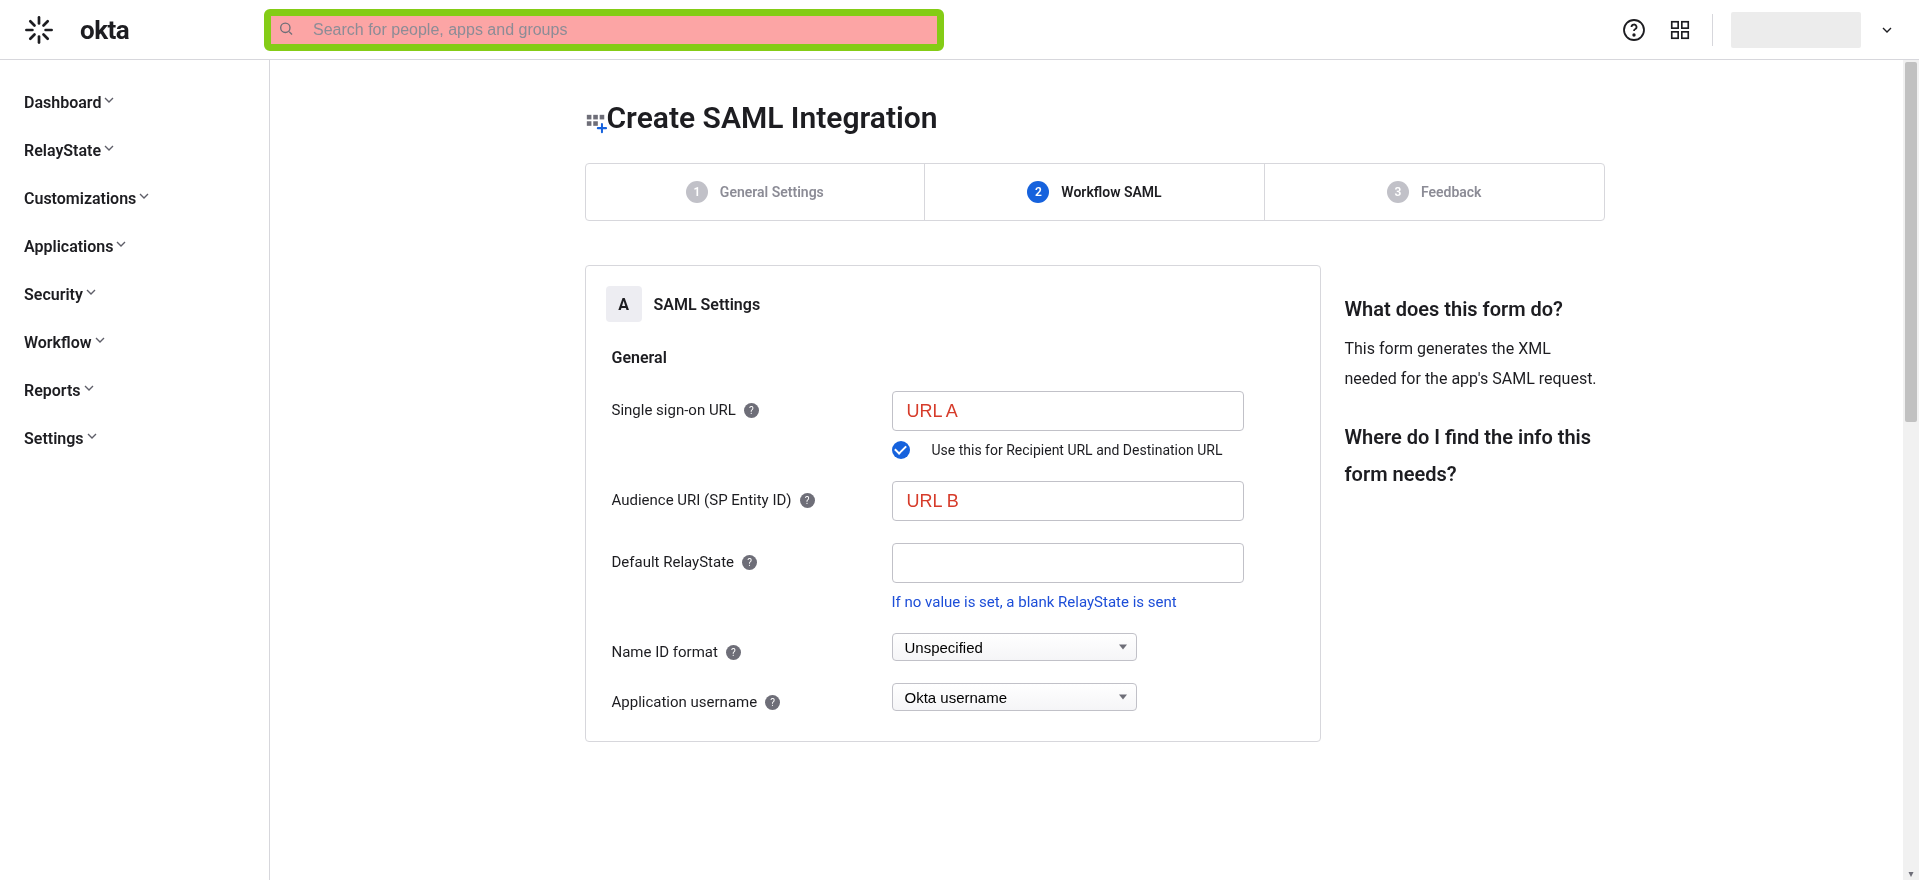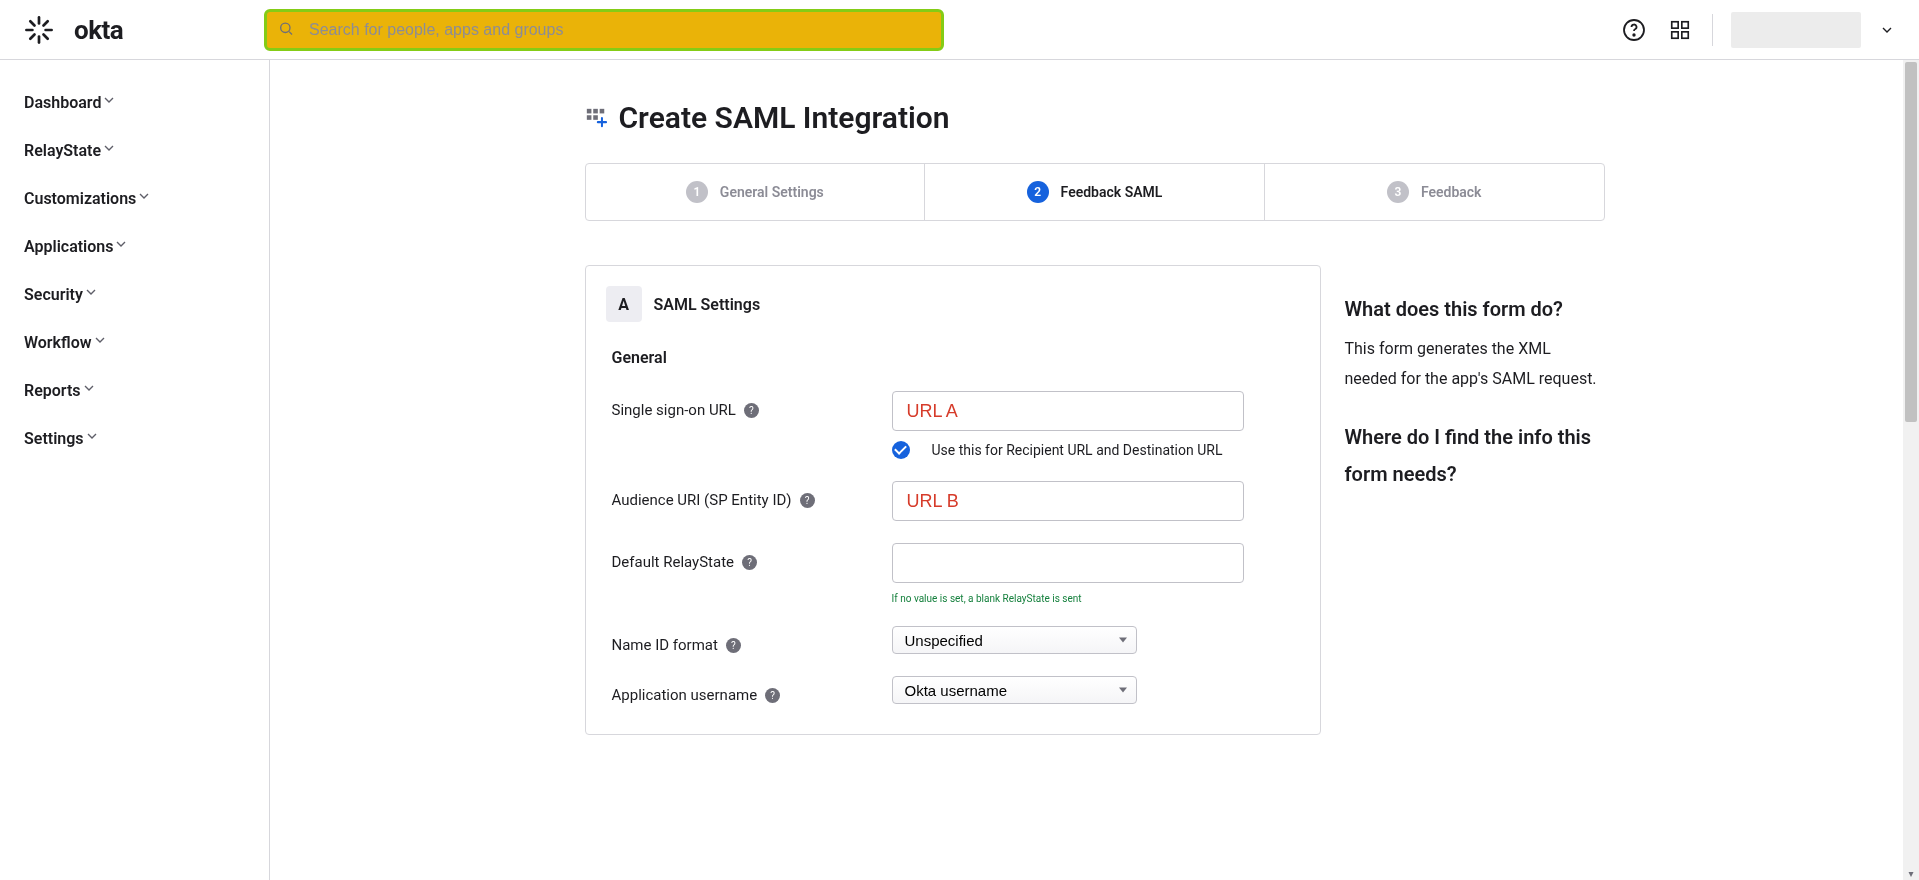--- a/index.html
+++ b/index.html
@@ -12,21 +12,21 @@
   .topbar {
     display: flex;
     align-items: center;
     height: 60px;
     padding: 0 24px;
     border-bottom: 1px solid #d7d7dc;
   }
   .logo {
     display: flex;
     align-items: center;
-    gap: 20px;
+    gap: 26px;
     min-width: 240px;
   }
   .logo-sun {
     width: 30px; height: 30px;
   }
   .logo-text {
     font-weight: 700;
     font-size: 26px;
     letter-spacing: -0.5px;
   }
@@ -36,26 +36,26 @@
     justify-content: flex-start;
   }
   .searchbox {
     position: relative;
     width: 680px;
     max-width: 100%;
   }
   .searchbox input {
     width: 100%;
     height: 42px;
-    border: 3px solid #84cc16;
+    border: 7px solid #84cc16;
     border-radius: 6px;
     padding: 0 26px 0 42px;
     font-size: 16px;
     color: #1d1d21;
-    background: #eab308;
+    background: #fca5a5;
   }
   .searchbox input::placeholder { color: #8c8c96; }
   .searchbox .s-icon {
     position: absolute;
     left: 14px; top: 50%; transform: translateY(-50%);
     color: #6e6e78;
   }
   .topbar-right {
     display: flex;
     align-items: center;
@@ -105,22 +105,22 @@
     position: relative;
     padding: 40px 0 60px 0;
   }
   .page-inner {
     width: 1020px;
     margin: 0 auto;
     position: relative;
   }
   .page-title-row {
     display: flex;
-    align-items: center;
-    gap: 12px;
+    align-items: flex-end;
+    gap: 0;
     margin-bottom: 28px;
   }
   .page-title-icon { width: 22px; height: 22px; }
   .page-title {
     font-size: 30px;
     font-weight: 600;
   }
 
   .steps {
     display: flex;
@@ -225,22 +225,22 @@
   .chk::after {
     content: "";
     position: absolute;
     left: 5px; top: 2px;
     width: 5px; height: 9px;
     border: solid #fff;
     border-width: 0 2px 2px 0;
     transform: rotate(45deg);
   }
   .helper-text {
-    color: #15803d;
-    font-size: 10px;
+    color: #1d4ed8;
+    font-size: 15px;
     margin-top: 10px;
   }
   .sel {
     width: 245px; height: 28px;
     border: 1px solid #c1c1c8;
     border-radius: 4px;
     padding: 0 28px 0 12px;
     font-size: 15px;
     background: linear-gradient(#ffffff,#f5f5f7);
     appearance: none;
@@ -425,21 +425,21 @@
         <h1 class="page-title">Create SAML Integration</h1>
       </div>
 
       <div class="steps">
         <div class="step">
           <span class="step-num">1</span>
           <span>General Settings</span>
         </div>
         <div class="step active">
           <span class="step-num">2</span>
-          <span>Feedback SAML</span>
+          <span>Workflow SAML</span>
         </div>
         <div class="step">
           <span class="step-num">3</span>
           <span>Feedback</span>
         </div>
       </div>
 
       <div class="content-row">
         <div class="card">
           <div class="section-head">

